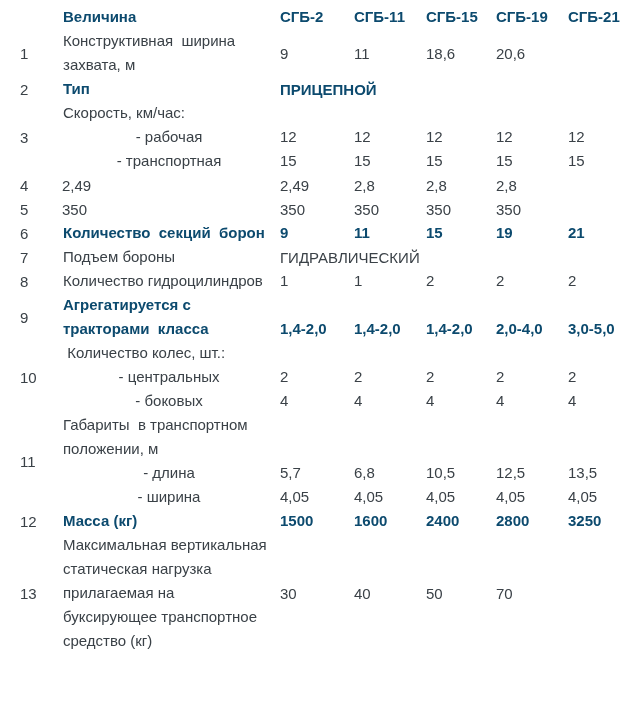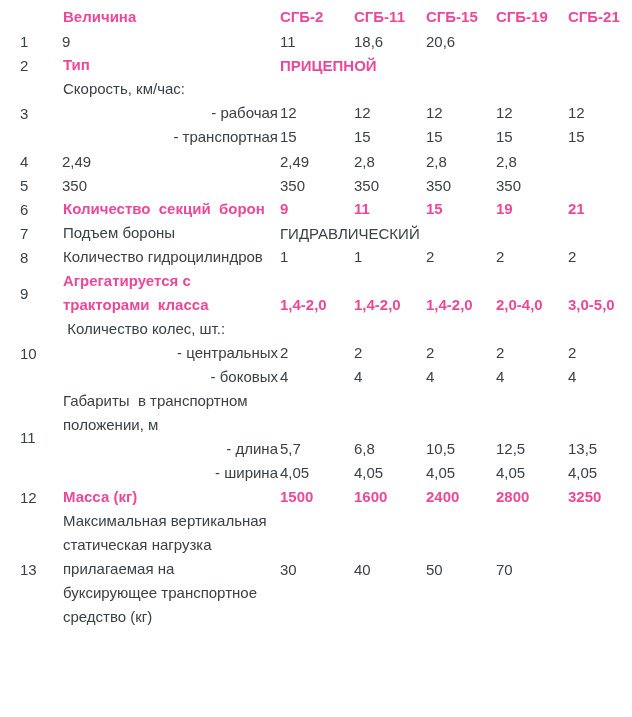--- a/index.html
+++ b/index.html
@@ -29,37 +29,37 @@
     align-items: center;
     padding-left: 20px;
   }
   .line {
     line-height: 24px;
     height: 24px;
     white-space: pre;
     overflow: visible;
   }
   .label .line { padding-left: 3px; }
-  .label .line.center { padding-left: 0; text-align: right; }
+  .label .line.center { padding-left: 0; text-align: center; }
   .val .line { padding-left: 2px; }
   .val.middle {
     display: flex;
     align-items: center;
     padding-left: 2px;
     white-space: pre;
   }
   .span-val {
     grid-column: 3 / -1;
     display: flex;
     align-items: center;
     padding-left: 2px;
     white-space: pre;
     text-align: right;
   }
-  .bold { font-weight: 700; color: #ec4899; }
+  .bold { font-weight: 700; color: #0c4a6e; }
 </style>
 </head>
 <body>
 
 <div class="spec-table" id="spec-table">
     <div class="trow">
       <div class="cell num"></div>
       <div class="cell label">
         <div class="line bold">Величина</div>
       </div>
@@ -74,20 +74,24 @@
       </div>
       <div class="cell val">
         <div class="line bold">СГБ-19</div>
       </div>
       <div class="cell val">
         <div class="line bold">СГБ-21</div>
       </div>
     </div>
     <div class="trow">
       <div class="cell num">1</div>
+      <div class="cell label">
+        <div class="line">Конструктивная  ширина</div>
+        <div class="line">захвата, м</div>
+      </div>
       <div class="cell val middle">9</div>
       <div class="cell val middle">11</div>
       <div class="cell val middle">18,6</div>
       <div class="cell val middle">20,6</div>
     </div>
     <div class="trow">
       <div class="cell num">2</div>
       <div class="cell label">
         <div class="line bold">Тип</div>
       </div>

